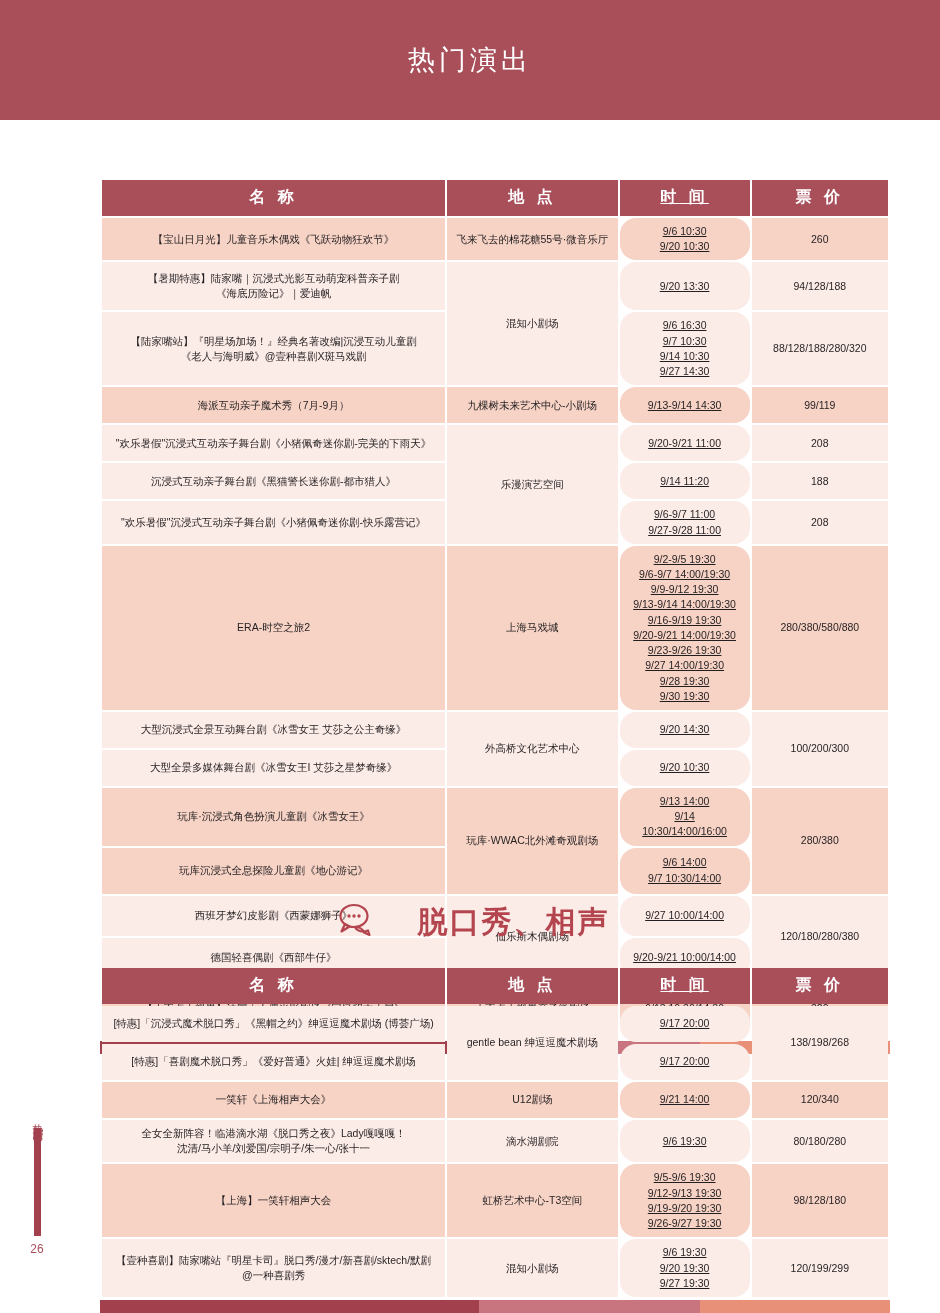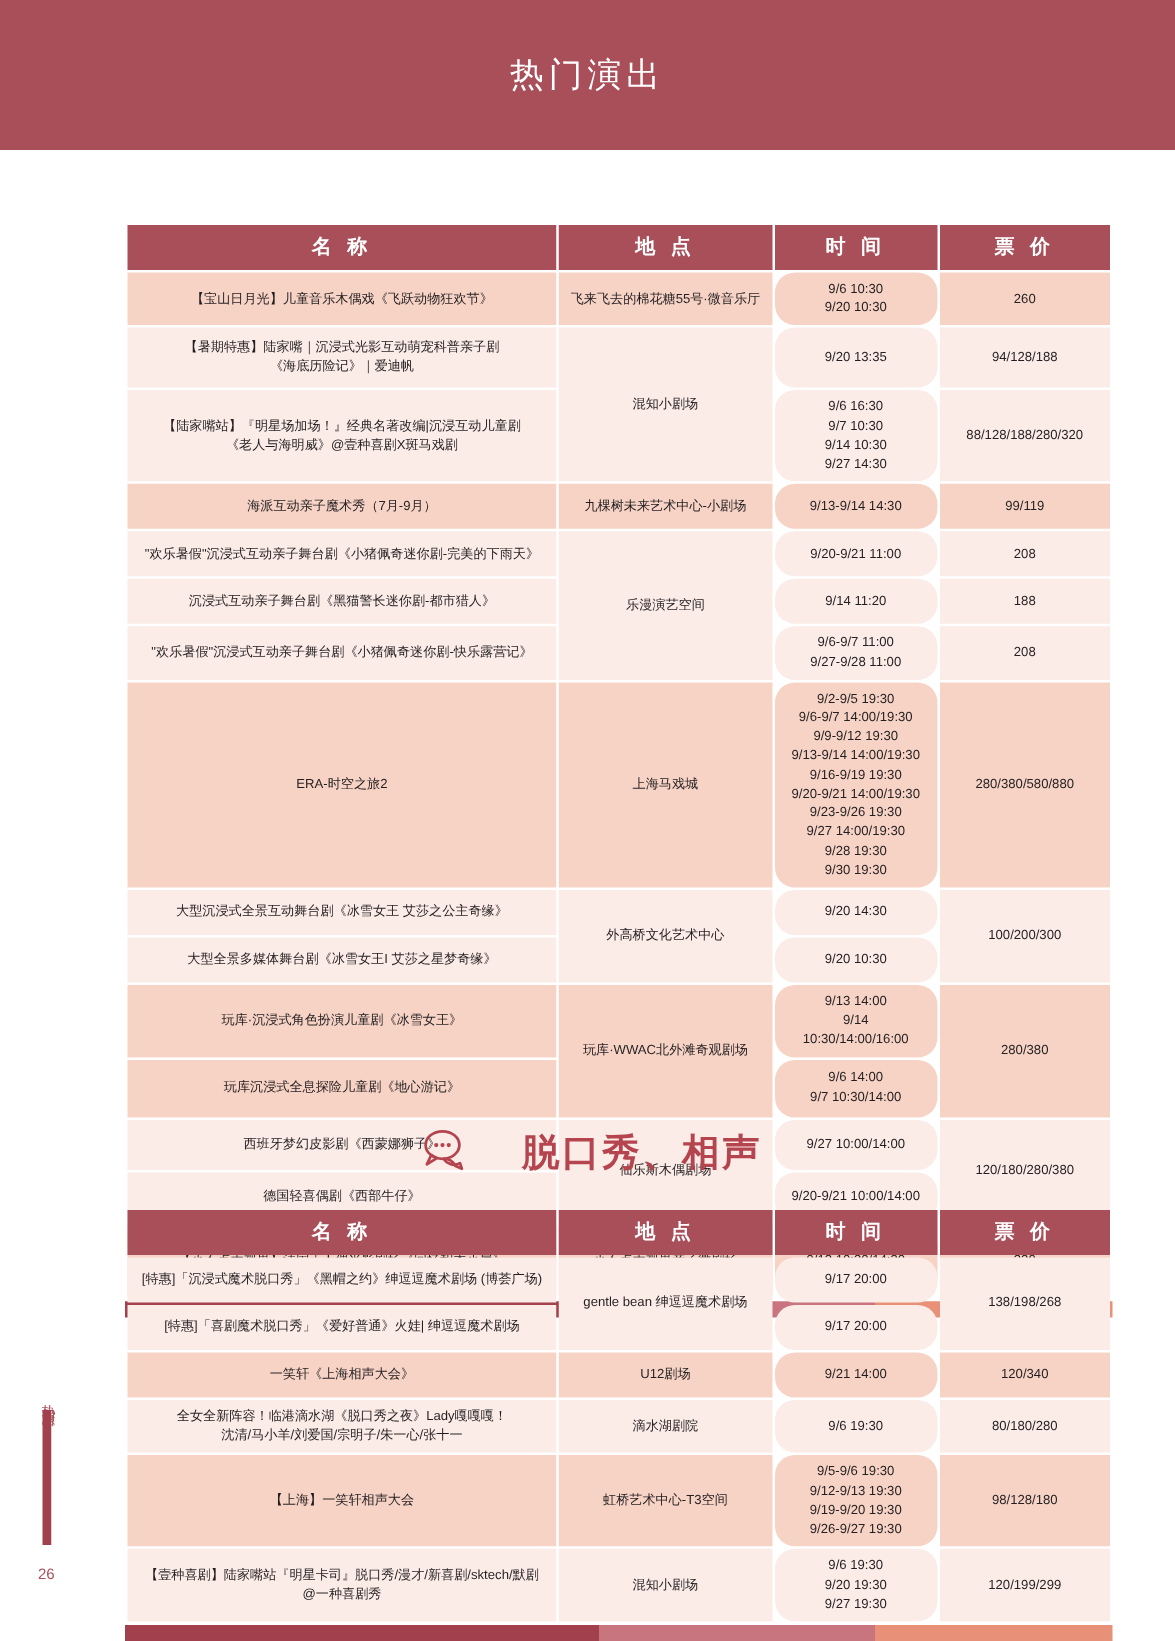--- a/index.html
+++ b/index.html
@@ -52,21 +52,21 @@
     letter-spacing: 2px;
     line-height: 1.25;
   }
   .rail-bar {
     width: 7px;
     height: 108px;
     background: #a2404d;
     margin-top: 5px;
   }
   .rail-page {
-    margin-top: 16px;
+    margin-top: 6px;
     color: #a84f5a;
     font-size: 12px;
   }
 
   
   .section-head {
     position: absolute;
     left: 0;
     width: 940px;
     display: flex;
@@ -108,21 +108,21 @@
     font-size: 10.5px;
     line-height: 1.45;
     padding: 6px 5px;
     color: #231f20;
   }
   .tone-a td { background: #f7d3c6; }
   .tone-b td { background: #fcece8; }
 
   .col-name  { width: 322px; }
   .col-venue { width: 160px; }
-  .col-time  { width: 122px; }
+  .col-time  { width: 122px; text-decoration: underline; }
   .col-price { width: 128px; }
 
   .nm { white-space: pre-line; }
   .tm { white-space: pre-line; font-size: 10px; line-height: 1.5; border-radius: 16px; }
 
   
   .grad-bar {
     position: absolute;
     left: 100px;
     width: 790px;
@@ -160,21 +160,21 @@
         <td class="col-name nm">【宝山日月光】儿童音乐木偶戏《飞跃动物狂欢节》</td>
         <td class="col-venue" rowspan="1">飞来飞去的棉花糖55号·微音乐厅</td>
         <td class="col-time tm">9/6 10:30
 9/20 10:30</td>
         <td class="col-price" rowspan="1">260</td>
       </tr>
       <tr class="tone-b" style="height: 48px;">
         <td class="col-name nm">【暑期特惠】陆家嘴｜沉浸式光影互动萌宠科普亲子剧
 《海底历险记》｜爱迪帆</td>
         <td class="col-venue" rowspan="2">混知小剧场</td>
-        <td class="col-time tm">9/20 13:35</td>
+        <td class="col-time tm">9/20 13:30</td>
         <td class="col-price" rowspan="1">94/128/188</td>
       </tr>
       <tr class="tone-b" style="height: 62px;">
         <td class="col-name nm">【陆家嘴站】『明星场加场！』经典名著改编|沉浸互动儿童剧
 《老人与海明威》@壹种喜剧X斑马戏剧</td>
         <td class="col-time tm">9/6 16:30
 9/7 10:30
 9/14 10:30
 9/27 14:30</td>
         <td class="col-price" rowspan="1">88/128/188/280/320</td>

